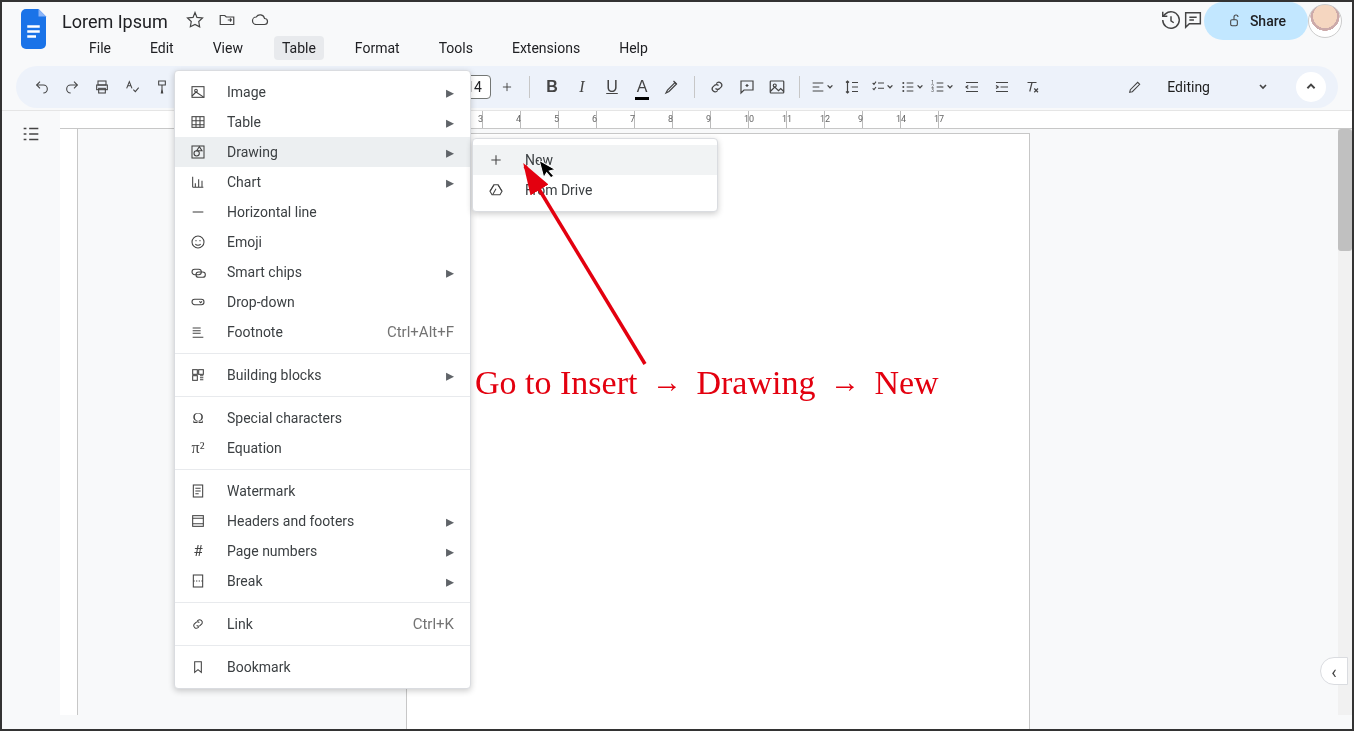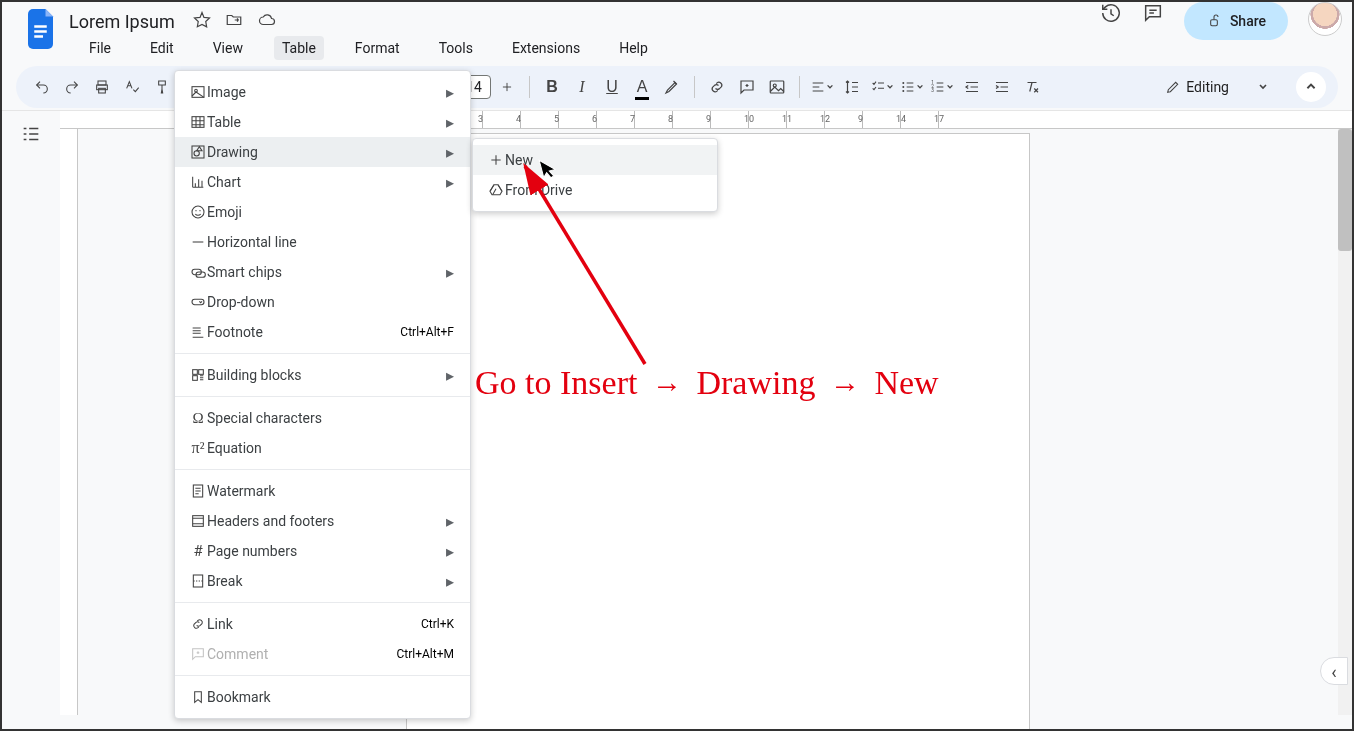--- a/index.html
+++ b/index.html
@@ -12,32 +12,32 @@
     height: 731px;
     overflow: hidden;
     position: relative;
     border: 2px solid #333;
   }
 
   
   .titlebar {
     display: flex; align-items: center;
     height: 32px;
-    padding: 6px 10px 0 23px;
+    padding: 6px 10px 0 16px;
   }
   .doc-logo {
     width: 36px; height: 48px; display:flex; align-items:center; justify-content:center;
     margin-right: 6px; margin-top: 16px;
   }
   .doc-logo svg { width: 30px; height: 40px; }
   .doc-title {
     font-size: 18px; color:#202124; padding-left:2px;
   }
   .star-move-cloud { display:flex; gap:14px; margin-left:18px; align-items:center; }
-  .titlebar-right { margin-left:auto; display:flex; align-items:flex-start; gap:20px; }
+  .titlebar-right { margin-left:auto; display:flex; align-items:center; }
   .share-btn {
     background:#c2e7ff; border-radius:36px; height:38px; padding:0 22px;
     display:flex; align-items:center; gap:8px; font-weight:500; font-size:14px;
   }
   .avatar { width:34px; height:34px; border-radius:50%;
     background:radial-gradient(circle at 50% 35%, #f5d6c0 45%, #caa 46% 55%, #fff 56%);
     border:1px solid #ccc; }
 
   
   .menubar {
@@ -55,21 +55,21 @@
     display:flex; align-items:center; padding:0 12px; gap:2px;
   }
   .tbtn { width:28px; height:28px; display:flex; align-items:center; justify-content:center;
     border-radius:4px; color:#444; }
   .tsep { width:1px; height:22px; background:#c7c7c7; margin:0 6px; }
   .tgap { width:232px; } 
   .fontsize-group { display:flex; align-items:center; gap:2px; }
   .fontsize-box { width:34px; height:24px; border:1px solid #747775; border-radius:4px;
     display:flex; align-items:center; justify-content:center; font-size:14px; background:#fff; }
   .editing-pill {
-    margin-left:auto; display:flex; align-items:center; gap:5px;
+    margin-left:auto; display:flex; align-items:center; gap:24px;
     padding:0 16px; height:32px;
     color:#1f1f1f;
   }
   .chev-circle { width:30px; height:30px; border-radius:50%; background:#fff;
     display:flex; align-items:center; justify-content:center; margin-left:10px; }
 
   
   .docarea {
     position:relative; margin-top:2px;
     height:calc(100% - 122px);
@@ -104,27 +104,27 @@
 
   
   .dropdown {
     position:absolute; top:68px; left:172px; width:297px;
     background:#fff; border:1px solid #dadce0; border-radius:4px;
     box-shadow:0 2px 6px rgba(0,0,0,.2);
     padding:6px 0;
     z-index:30;
   }
   .dd-item {
-    height:30px; display:flex; align-items:center; gap:0;
+    height:30px; display:flex; align-items:center; gap:20px;
     padding:0 16px 0 14px; font-size:14px; color:#3c4043;
   }
   .dd-item.hover { background:#eceff1; }
   .dd-item .dd-icon { width:18px; display:flex; justify-content:center; color:#444; }
   .dd-item .dd-label { flex:1; }
-  .dd-item .dd-short { color:#000000; font-size:12px; }
+  .dd-item .dd-short { color:#737373; font-size:15px; }
   .dd-item .dd-arrow { color:#5f6368; font-size:16px; }
   .dd-item.disabled { color:#b0b0b0; }
   .dd-item.disabled .dd-icon{ color:#c4c4c4; }
   .dd-sep { height:1px; background:#e8eaed; margin:6px 0; }
 
   
   .submenu {
     position:absolute; top:136px; left:470px; width:246px;
     background:#fff; border:1px solid #dadce0; border-radius:4px;
     box-shadow:0 2px 6px rgba(0,0,0,.2);
@@ -482,39 +482,39 @@
         <svg width="16" height="16" viewBox="0 0 24 24">
           <path d="M4 20V4M4 20h16M8 20v-6M13 20V8M18 20v-10"></path>
         </svg>
       </span>
     <span class="dd-label">Chart</span>
     <span class="dd-arrow">▸</span>
   </div>
   <div class="dd-item">
     <span class="dd-icon">
         <svg width="16" height="16" viewBox="0 0 24 24">
+          <path d="M4 12h16"></path>
+        </svg>
+      </span>
+    <span class="dd-label">Horizontal line</span>
+  </div>
+  <div class="dd-item">
+    <span class="dd-icon">
+        <svg width="16" height="16" viewBox="0 0 24 24">
           <circle cx="12" cy="12" r="9"></circle>
           <circle cx="9" cy="10" r="1" fill="#444" stroke="none"></circle>
           <circle cx="15" cy="10" r="1" fill="#444" stroke="none"></circle>
           <path d="M8 15c1 1.5 2.5 2 4 2s3-.5 4-2"></path>
         </svg>
       </span>
     <span class="dd-label">Emoji</span>
   </div>
   <div class="dd-item">
     <span class="dd-icon">
         <svg width="16" height="16" viewBox="0 0 24 24">
-          <path d="M4 12h16"></path>
-        </svg>
-      </span>
-    <span class="dd-label">Horizontal line</span>
-  </div>
-  <div class="dd-item">
-    <span class="dd-icon">
-        <svg width="16" height="16" viewBox="0 0 24 24">
           <rect x="3" y="8" width="14" height="8" rx="4"></rect>
           <rect x="9" y="12" width="14" height="8" rx="4"></rect>
         </svg>
       </span>
     <span class="dd-label">Smart chips</span>
     <span class="dd-arrow">▸</span>
   </div>
   <div class="dd-item">
     <span class="dd-icon">
         <svg width="16" height="16" viewBox="0 0 24 24">
@@ -599,30 +599,20 @@
   <div class="dd-sep"></div>
   <div class="dd-item">
     <span class="dd-icon">
         <svg width="16" height="16" viewBox="0 0 24 24">
           <path d="M10 14a4 4 0 0 0 5 .5l3-3a4 4 0 0 0-6-5l-1 1"></path>
           <path d="M14 10a4 4 0 0 0-5-.5l-3 3a4 4 0 0 0 6 5l1-1"></path>
         </svg>
       </span>
     <span class="dd-label">Link</span>
     <span class="dd-short">Ctrl+K</span>
-  </div>
-  <div class="dd-item disabled">
-    <span class="dd-icon">
-        <svg width="16" height="16" viewBox="0 0 24 24" style="stroke:#c4c4c4">
-          <path d="M4 4h16v12H8l-4 4z"></path>
-          <path d="M12 8v4M10 10h4"></path>
-        </svg>
-      </span>
-    <span class="dd-label">Comment</span>
-    <span class="dd-short">Ctrl+Alt+M</span>
   </div>
   <div class="dd-sep"></div>
   <div class="dd-item">
     <span class="dd-icon">
         <svg width="16" height="16" viewBox="0 0 24 24">
           <path d="M7 4h10v16l-5-4-5 4z"></path>
         </svg>
       </span>
     <span class="dd-label">Bookmark</span>
   </div>

